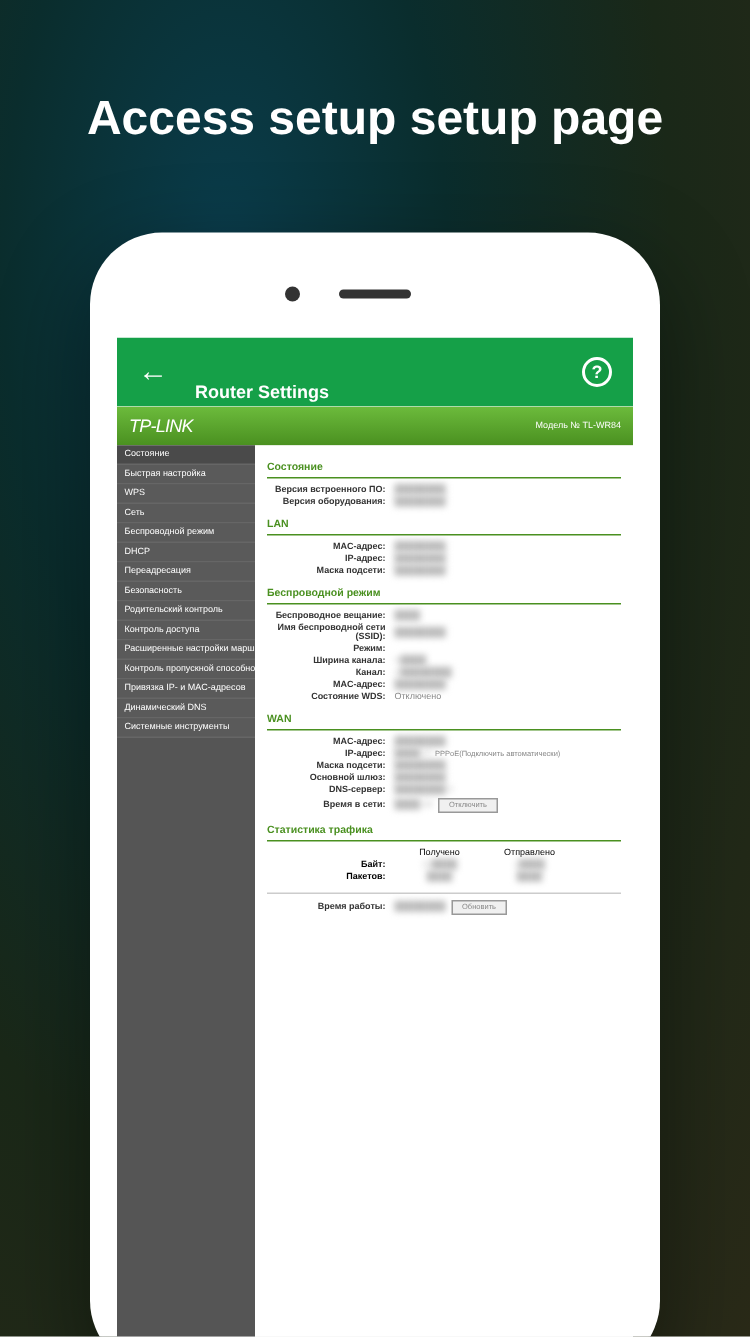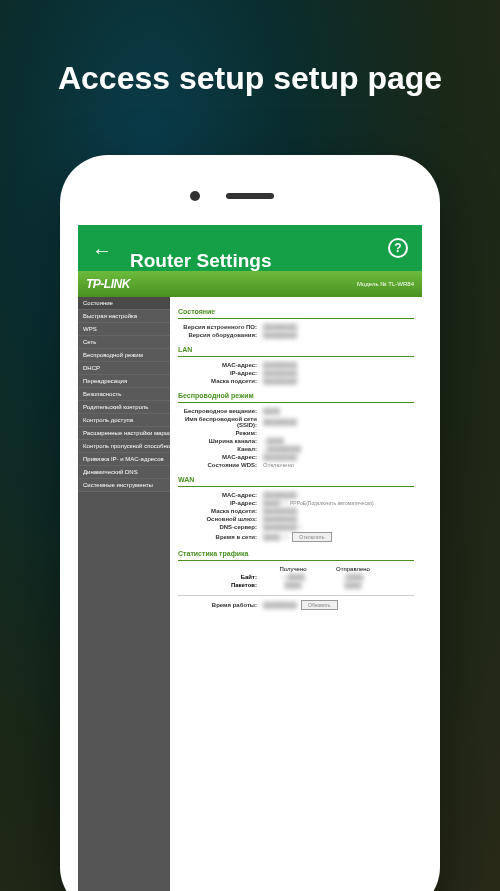--- a/index.html
+++ b/index.html
@@ -63,21 +63,21 @@
   align-items: center;
   padding: 0 14px;
   color: #fff;
 }
 .back-arrow {
   font-size: 20px;
   margin-right: 18px;
   cursor: pointer;
 }
 .app-title {
-  font-size: 19px;
+  font-size: 12px;
   font-weight: 600;
   flex: 1;
   margin-top: 25px;
 }
 .help-icon {
   width: 20px;
   height: 20px;
   border: 2px solid #fff;
   border-radius: 50%;
   display: flex;
@@ -97,21 +97,21 @@
   background: #5aa82e;
   background: linear-gradient(to bottom, #6cbb3c 0%, #4a9020 100%);
   height: 26px;
   display: flex;
   align-items: center;
   justify-content: space-between;
   padding: 0 8px;
   color: #fff;
 }
 .logo {
-  font-weight: bold;
+  font-weight: normal;
   font-size: 12px;
   font-style: italic;
   letter-spacing: -0.5px;
 }
 .model {
   font-size: 6px;
   text-align: right;
 }
 .router-body {
   display: flex;

